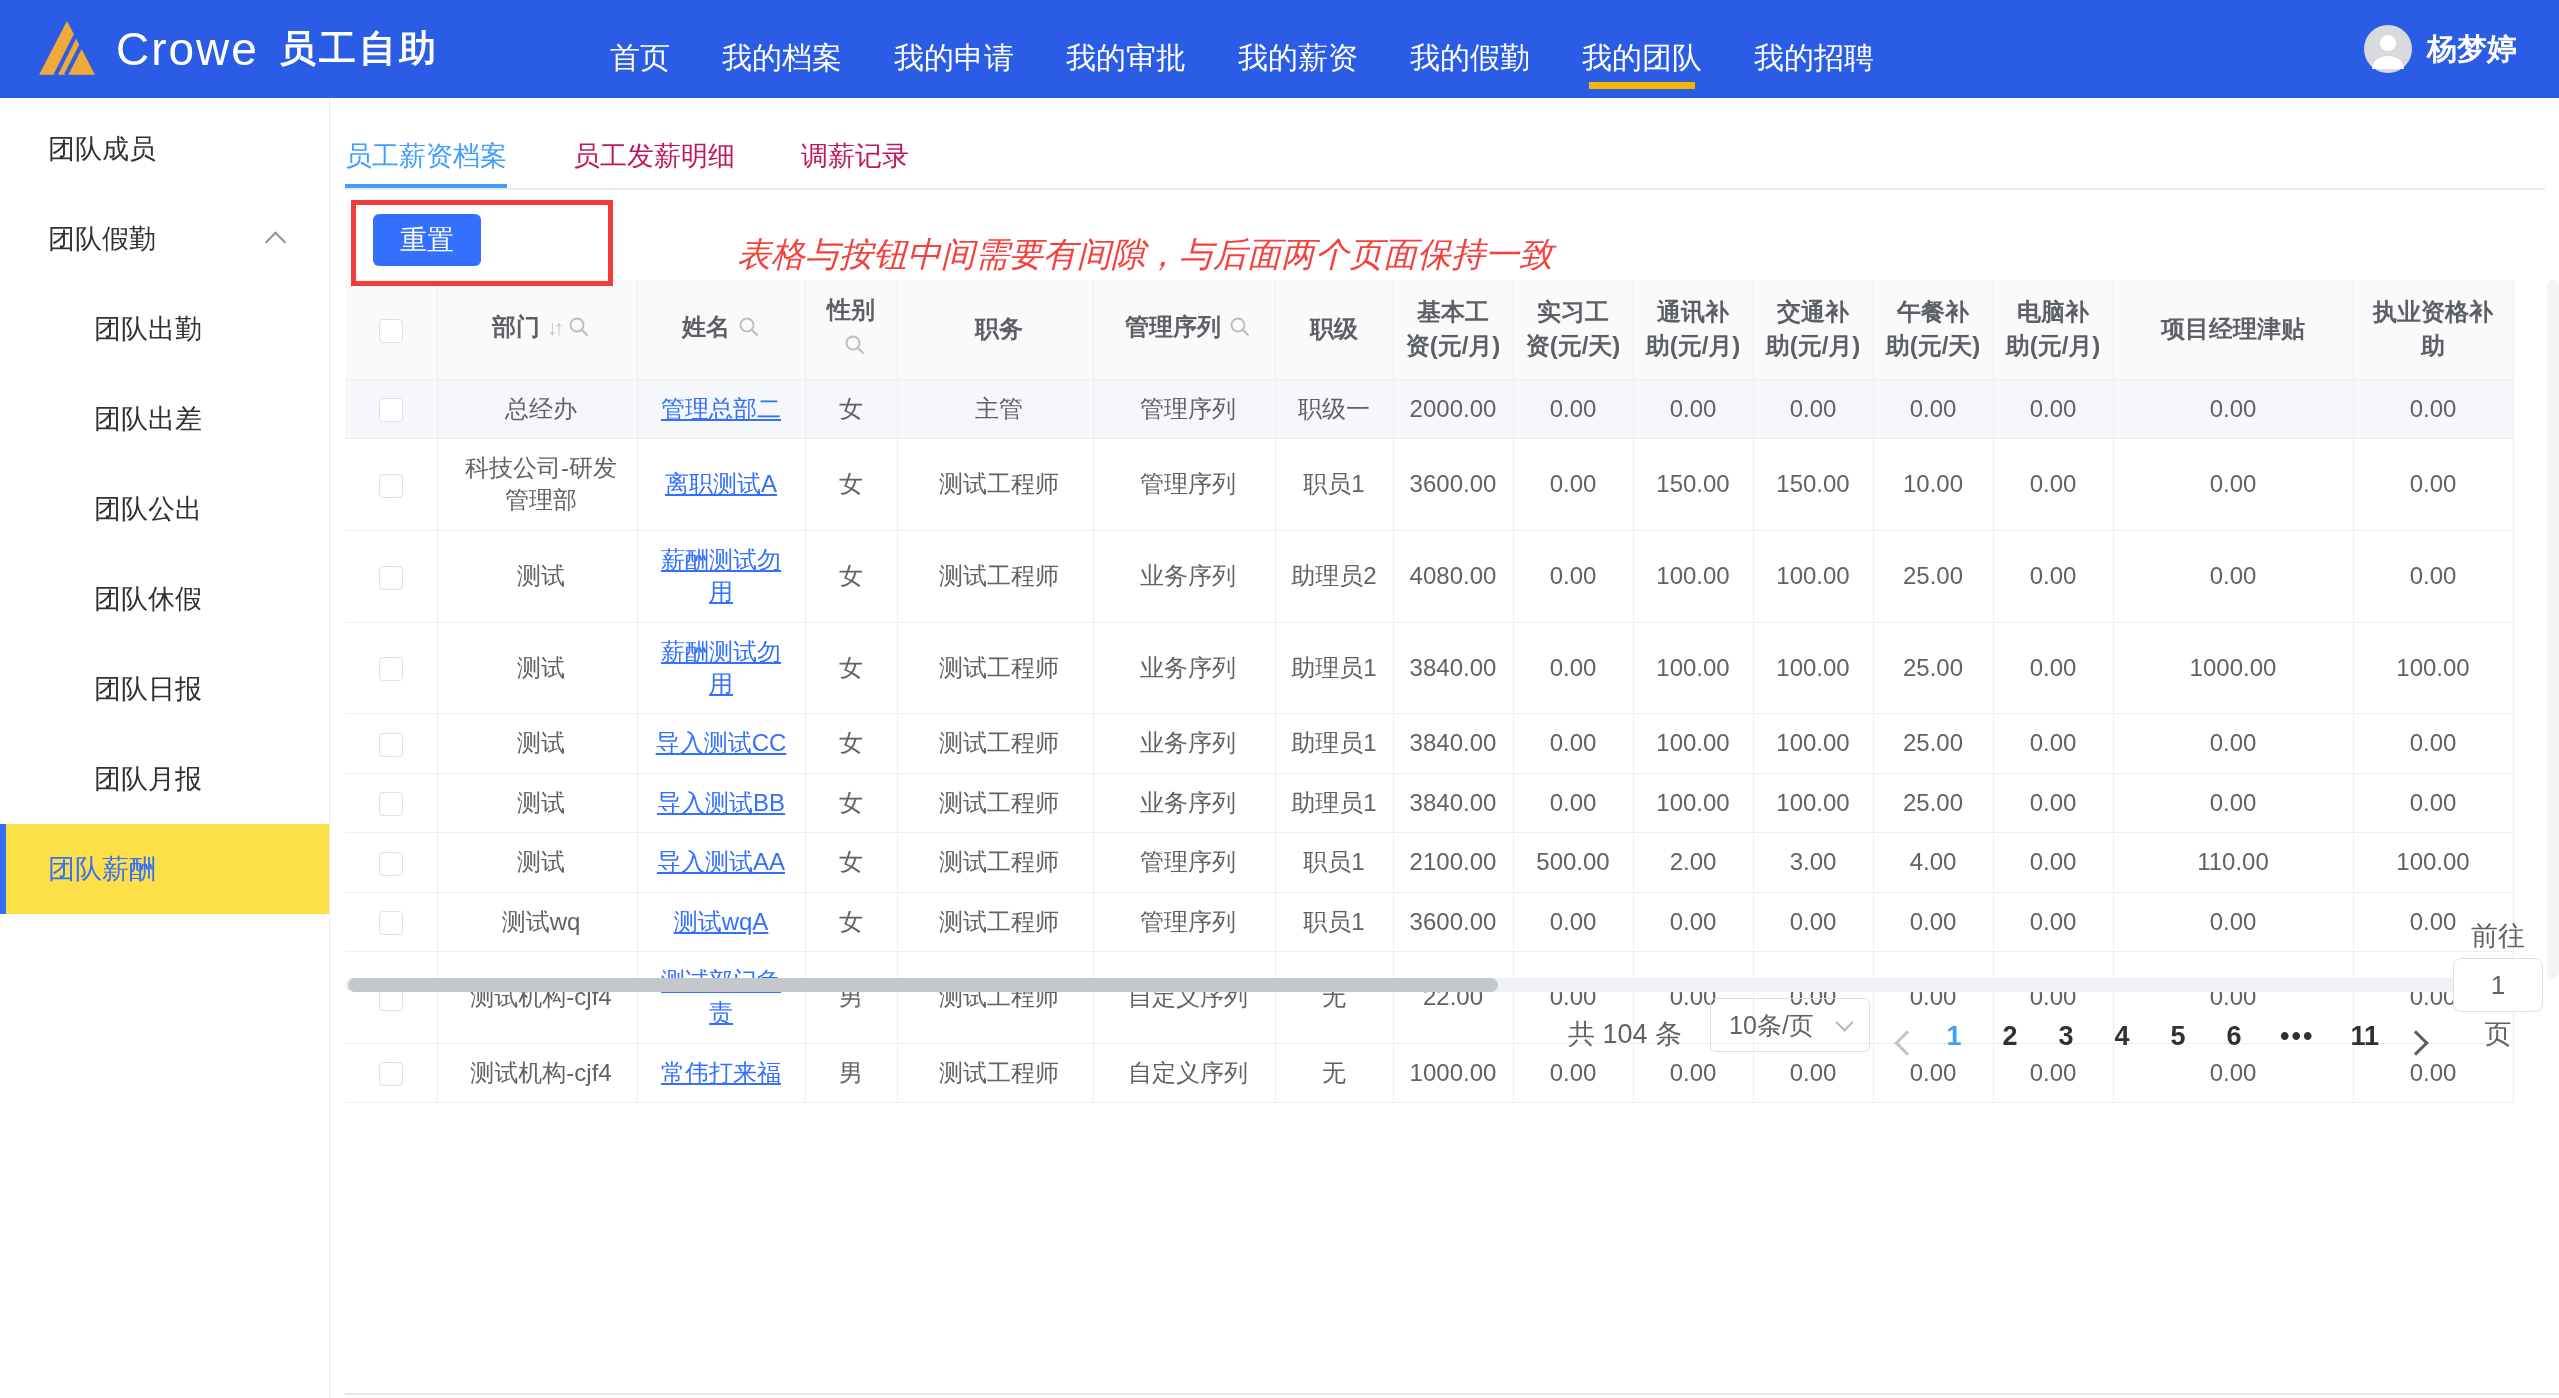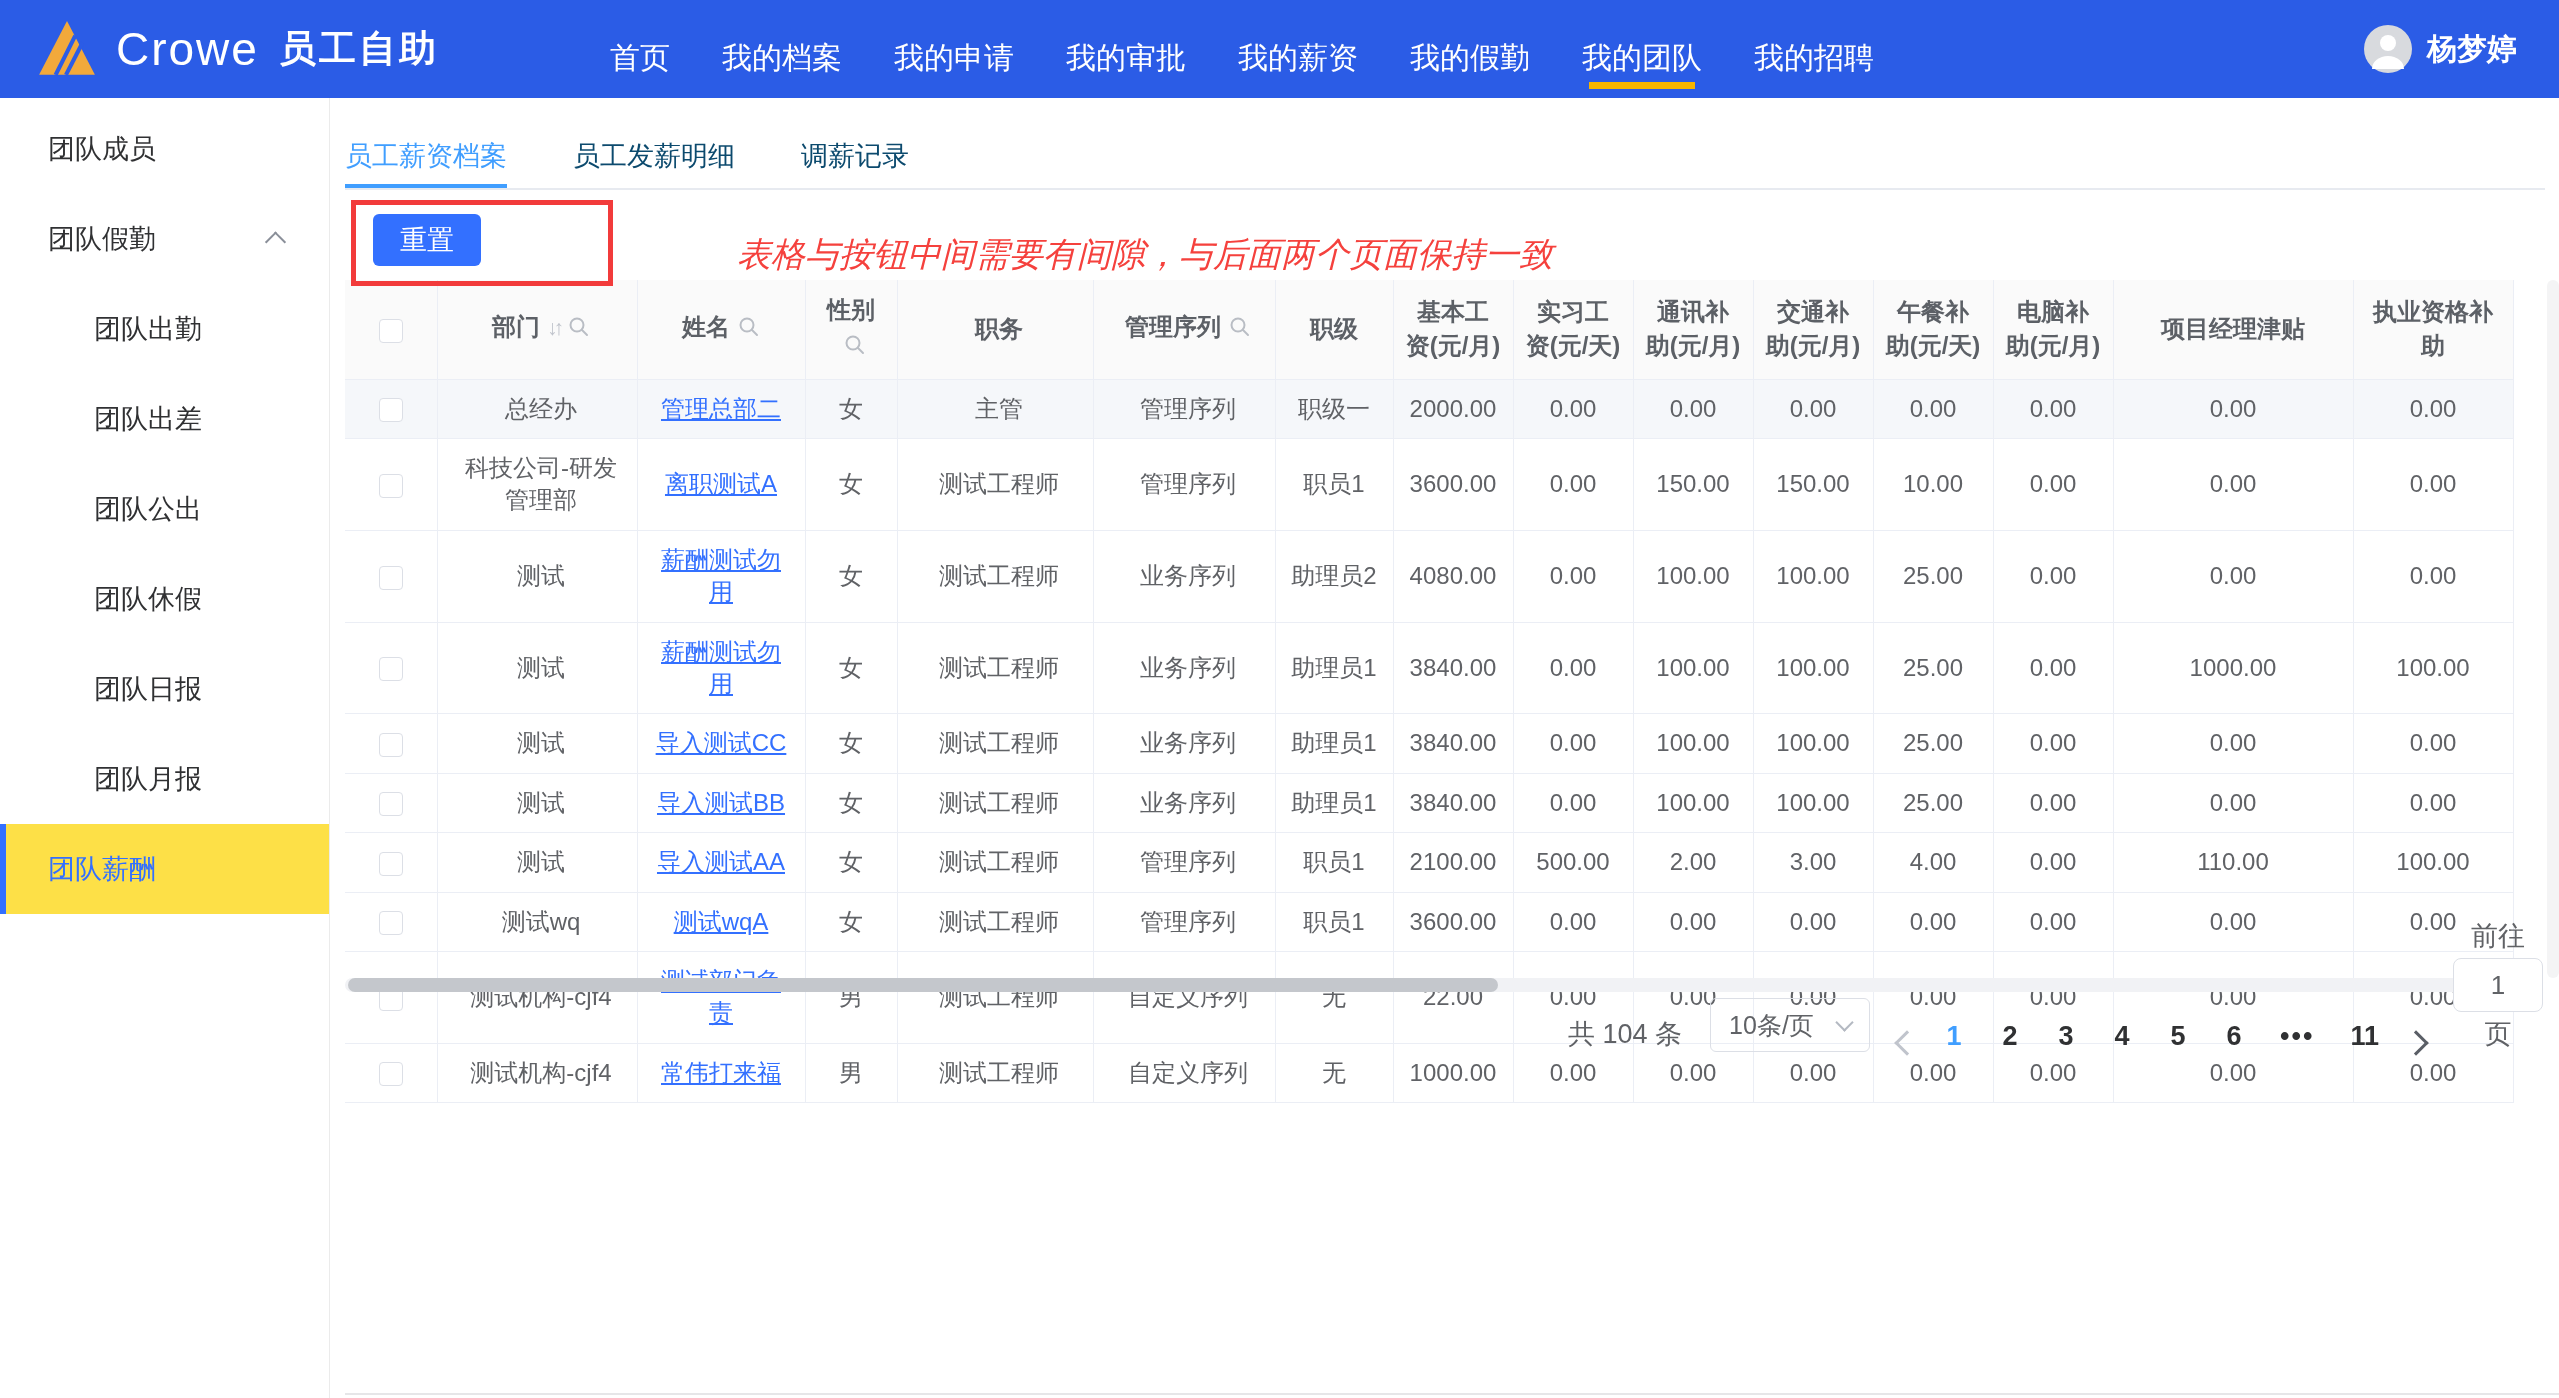--- a/index.html
+++ b/index.html
@@ -19,21 +19,21 @@
   
   .sidebar{position:absolute;top:98px;left:0;bottom:0;width:330px;background:#fff;border-right:1px solid #ebebeb;box-sizing:border-box;padding-top:6px;text-align:center;}
   .side-item{height:90px;display:flex;align-items:center;padding-left:42px;font-size:27px;color:#303133;cursor:pointer;position:relative;border-left:6px solid transparent;box-sizing:border-box;}
   .side-item.sub{padding-left:88px;}
   .side-item.selected{background:#fde047;color:#3370ff;border-left-color:#3370ff;}
   .chev-up{position:absolute;right:46px;top:50%;width:13px;height:13px;border-left:2px solid #8a8f99;border-top:2px solid #8a8f99;transform:translateY(-30%) rotate(45deg);}
 
   
   .main{position:absolute;left:331px;top:98px;right:0;bottom:0;background:#fff;}
   .tabbar{position:absolute;left:14px;right:14px;top:30px;height:62px;border-bottom:2px solid #e7eaf0;display:flex;box-sizing:border-box;}
-  .tab{margin-right:66px;font-size:27px;color:#0c4a6e;line-height:56px;border-bottom:4px solid transparent;cursor:pointer;white-space:nowrap;}
+  .tab{margin-right:66px;font-size:27px;color:#be185d;line-height:56px;border-bottom:4px solid transparent;cursor:pointer;white-space:nowrap;}
   .tab.active{color:#409eff;border-bottom-color:#409eff;}
 
   .reset-btn{position:absolute;left:42px;top:116px;height:52px;padding:0 27px;background:#3370ff;border:none;border-radius:6px;color:#fff;font-size:27px;cursor:pointer;font-family:inherit;z-index:4;}
   .red-rect{position:absolute;left:20px;top:102px;width:252px;height:76px;border:5px solid #f23b3b;pointer-events:none;z-index:6;}
   .annotation{position:absolute;left:406px;top:134px;font-size:34px;color:#f5413d;white-space:nowrap;z-index:6;font-style:italic;}
 
   
   .table-wrap{position:absolute;left:14px;top:182px;width:2168px;}
   table{border-collapse:collapse;table-layout:fixed;width:2168px;font-size:24px;color:#606266;}
   th,td{border-right:1px solid #ebeef5;border-bottom:1px solid #ebeef5;padding:13px 12px;box-sizing:border-box;vertical-align:middle;overflow:hidden;}

